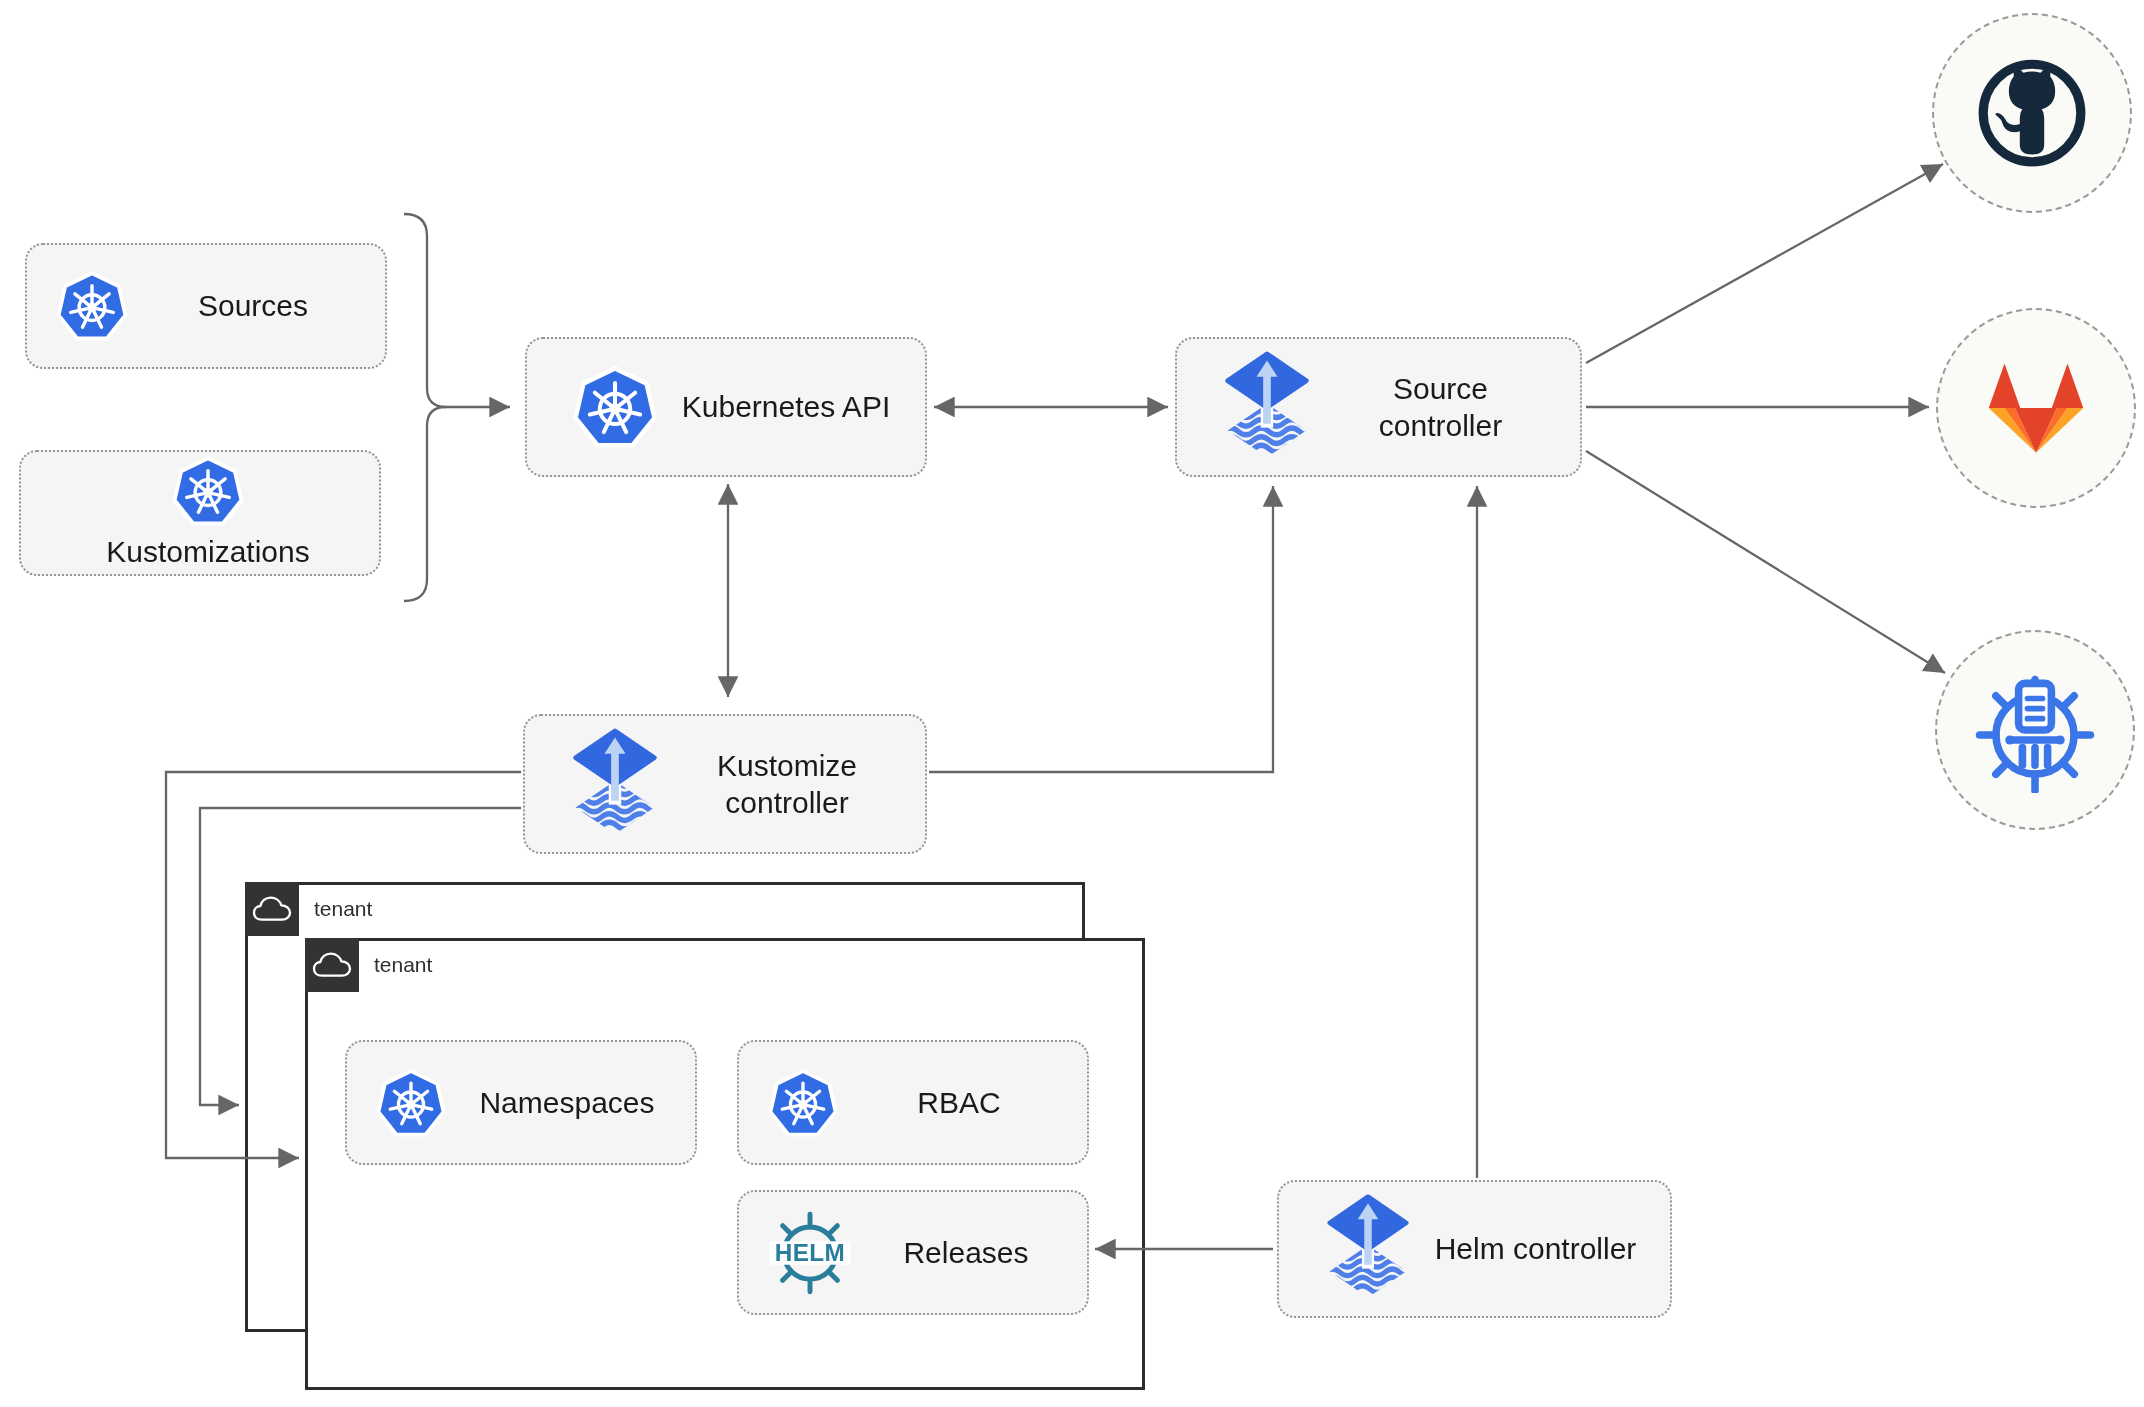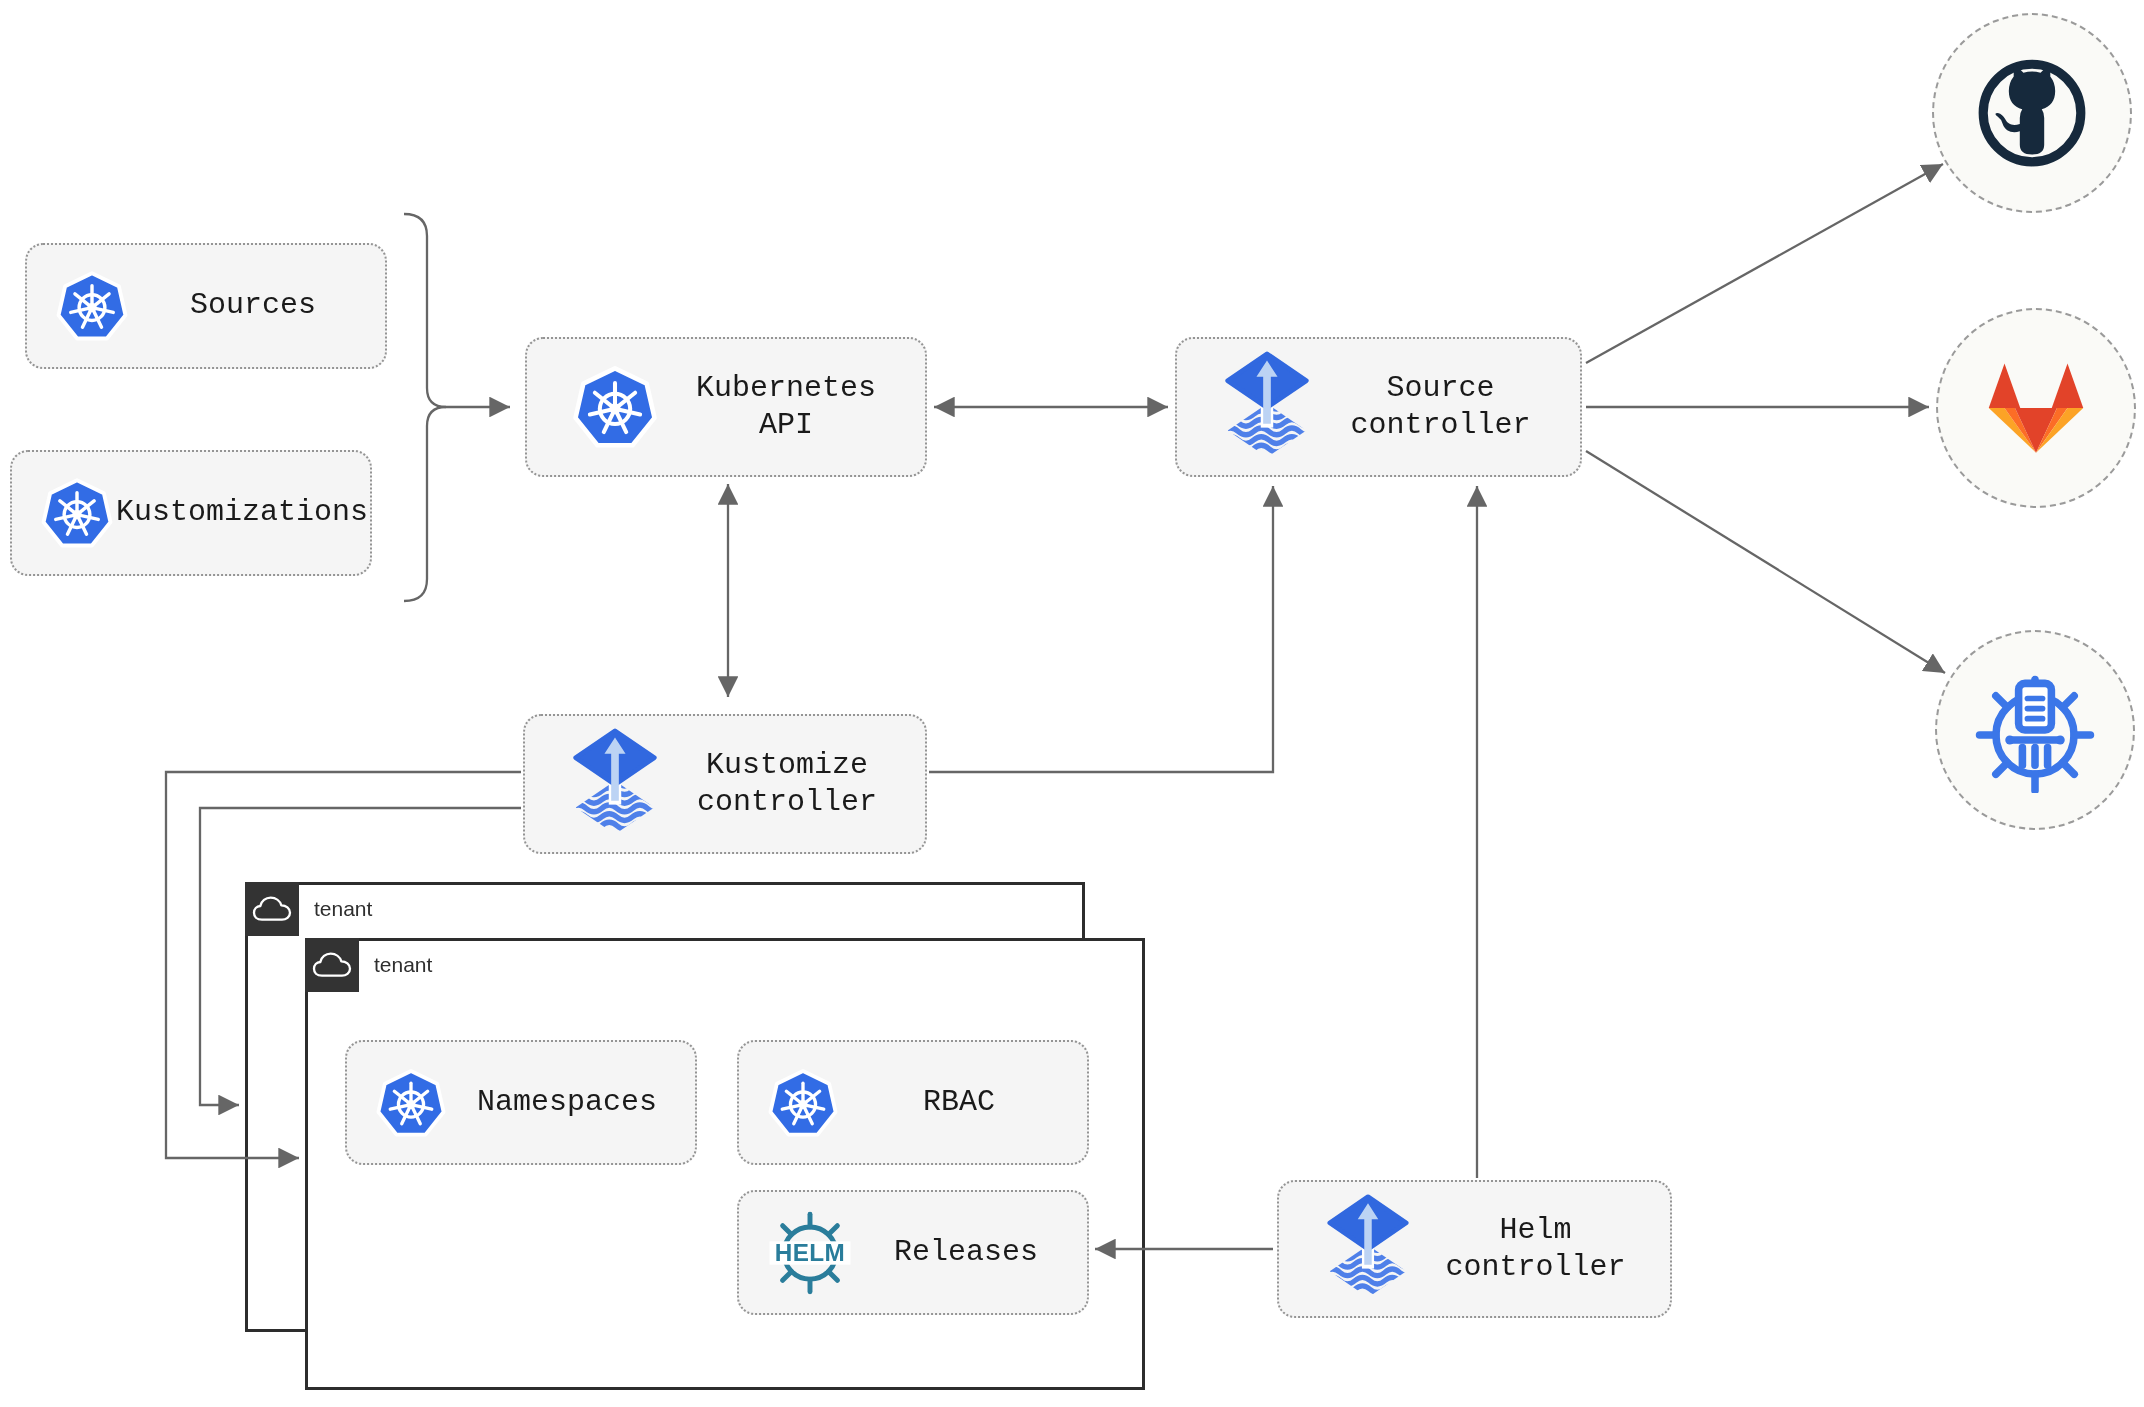--- a/index.html
+++ b/index.html
@@ -7,21 +7,21 @@
     position:relative;width:2144px;height:1407px;background:#ffffff;overflow:hidden;
     font-family:"Liberation Sans","DejaVu Sans",sans-serif;color:#1c1c1c;
   }
   
   .node{
     position:absolute;box-sizing:border-box;background:var(--node_fill,#f5f5f5);
     border:2px dotted var(--node_border,#949494);border-radius:18px;
     display:flex;align-items:center;
   }
   .node .ic{flex:none;display:flex;align-items:flex-start;justify-content:center;}
-  .node .lbl{flex:1;display:flex;justify-content:center;align-items:center;font-family:Liberation Mono, monospace;}
+  .node .lbl{flex:1;display:flex;justify-content:center;align-items:center;}
   .node .lbl span{font-size:30px;line-height:1.25;text-align:center;color:#1a1a1a;}
   .node.wrap2 .lbl span{max-width:210px;}
   .pad-sm{padding-left:26px;padding-right:10px;}
   .pad-md{padding-left:42px;padding-right:14px;}
 
   
   .tenant{
     position:absolute;box-sizing:border-box;border:3px solid var(--tenant_border,#2d2d2d);
     background:transparent;
   }
@@ -174,21 +174,21 @@
     <div class="ic">
       <svg width="78" height="78" viewBox="0 0 100 100">
           <use href="#def-k8s"></use>
         </svg>
     </div>
     <div class="lbl">
         <span>Sources</span>
       </div>
   </div>
 
-  <div class="node pad-sm" style="left:10px;top:450px;width:362px;height:126px;">
+  <div class="node pad-sm" style="left:19px;top:450px;width:362px;height:126px;flex-direction:column;">
     <div class="ic">
       <svg width="78" height="78" viewBox="0 0 100 100">
           <use href="#def-k8s"></use>
         </svg>
     </div>
     <div class="lbl">
         <span>Kustomizations</span>
       </div>
   </div>
 

